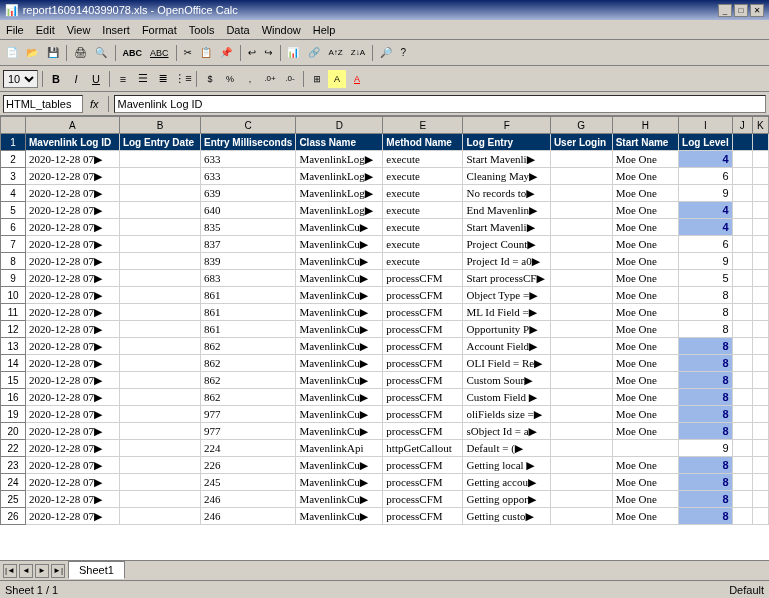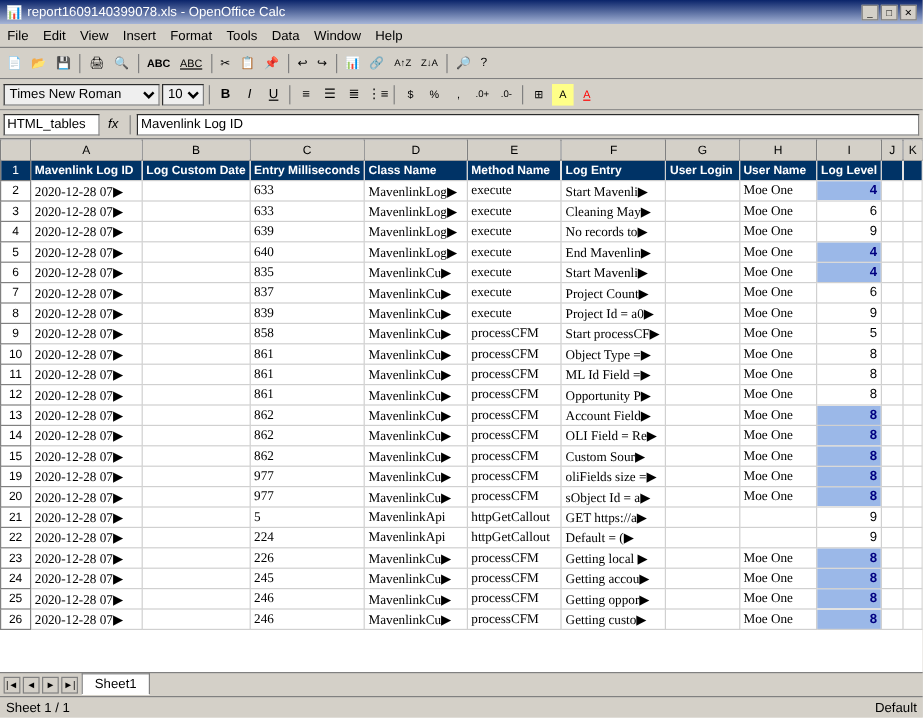--- a/index.html
+++ b/index.html
@@ -269,23 +269,20 @@
   <button class="tb-btn">📊</button>
   <button class="tb-btn">🔗</button>
   <button class="tb-btn" style="font-size:8px;">A↑Z</button>
   <button class="tb-btn" style="font-size:8px;">Z↓A</button>
   <div class="tb-sep"></div>
   <button class="tb-btn">🔎</button>
   <button class="tb-btn">?</button>
 </div>
 
 <div class="font-toolbar">
-  <select class="font-select">
-    <option>Times New Roman</option>
-  </select>
   <select class="size-select">
     <option>10</option>
   </select>
   <div class="tb-sep"></div>
   <button class="format-btn bold">B</button>
   <button class="format-btn italic">I</button>
   <button class="format-btn underline">U</button>
   <div class="tb-sep"></div>
   <button class="format-btn">≡</button>
   <button class="format-btn">☰</button>
@@ -326,27 +323,27 @@
           <th class="col-hdr" style="width:75px;">H</th>
           <th class="col-hdr" style="width:38px;">I</th>
           <th class="col-hdr" style="width:30px;">J</th>
           <th class="col-hdr" style="width:20px;">K</th>
         </tr>
       </thead>
       <tbody id="grid-body">
       <tr class="row-1 header-row">
             <td class="row-hdr row-hdr-1">1</td>
             <td style="font-family: Arial, sans-serif; font-size: 10px; font-weight: bold;">Mavenlink Log ID</td>
-            <td style="font-family: Arial, sans-serif; font-size: 10px; font-weight: bold;">Log Custom Date</td>
+            <td style="font-family: Arial, sans-serif; font-size: 10px; font-weight: bold;">Log Entry Date</td>
             <td style="font-family: Arial, sans-serif; font-size: 10px; font-weight: bold;">Entry Milliseconds</td>
             <td style="font-family: Arial, sans-serif; font-size: 10px; font-weight: bold;">Class Name</td>
             <td style="font-family: Arial, sans-serif; font-size: 10px; font-weight: bold;">Method Name</td>
             <td style="font-family: Arial, sans-serif; font-size: 10px; font-weight: bold;">Log Entry</td>
             <td style="font-family: Arial, sans-serif; font-size: 10px; font-weight: bold;">User Login</td>
-            <td style="font-family: Arial, sans-serif; font-size: 10px; font-weight: bold;">User Name</td>
+            <td style="font-family: Arial, sans-serif; font-size: 10px; font-weight: bold;">Start Name</td>
             <td style="font-family: Arial, sans-serif; font-size: 10px; font-weight: bold;">Log Level</td>
             <td style="font-family: Arial, sans-serif; font-size: 10px; font-weight: bold;"></td>
             <td style="font-family: Arial, sans-serif; font-size: 10px; font-weight: bold;"></td>
           </tr>
           <tr>
             <td class="row-hdr">2</td>
             <td style="overflow: hidden; max-width: 120px; white-space: nowrap;">2020-12-28 07▶</td>
             <td style="overflow: hidden; max-width: 120px; white-space: nowrap;"></td>
             <td style="overflow: hidden; max-width: 120px; white-space: nowrap;">633</td>
             <td style="overflow: hidden; max-width: 120px; white-space: nowrap;">MavenlinkLog▶</td>
@@ -439,21 +436,21 @@
             <td style="overflow: hidden; max-width: 120px; white-space: nowrap;"></td>
             <td style="overflow: hidden; max-width: 120px; white-space: nowrap;">Moe One</td>
             <td style="text-align: right; font-family: Arial, sans-serif; overflow: hidden; max-width: 120px; white-space: nowrap;">9</td>
             <td style="overflow: hidden; max-width: 120px; white-space: nowrap;"></td>
             <td style="overflow: hidden; max-width: 120px; white-space: nowrap;"></td>
           </tr>
           <tr>
             <td class="row-hdr">9</td>
             <td style="overflow: hidden; max-width: 120px; white-space: nowrap;">2020-12-28 07▶</td>
             <td style="overflow: hidden; max-width: 120px; white-space: nowrap;"></td>
-            <td style="overflow: hidden; max-width: 120px; white-space: nowrap;">858</td>
+            <td style="overflow: hidden; max-width: 120px; white-space: nowrap;">683</td>
             <td style="overflow: hidden; max-width: 120px; white-space: nowrap;">MavenlinkCu▶</td>
             <td style="overflow: hidden; max-width: 120px; white-space: nowrap;">processCFM</td>
             <td style="overflow: hidden; max-width: 120px; white-space: nowrap;">Start processCF▶</td>
             <td style="overflow: hidden; max-width: 120px; white-space: nowrap;"></td>
             <td style="overflow: hidden; max-width: 120px; white-space: nowrap;">Moe One</td>
             <td style="text-align: right; font-family: Arial, sans-serif; overflow: hidden; max-width: 120px; white-space: nowrap;">5</td>
             <td style="overflow: hidden; max-width: 120px; white-space: nowrap;"></td>
             <td style="overflow: hidden; max-width: 120px; white-space: nowrap;"></td>
           </tr>
           <tr>
@@ -534,20 +531,34 @@
             <td style="overflow: hidden; max-width: 120px; white-space: nowrap;">MavenlinkCu▶</td>
             <td style="overflow: hidden; max-width: 120px; white-space: nowrap;">processCFM</td>
             <td style="overflow: hidden; max-width: 120px; white-space: nowrap;">Custom Sour▶</td>
             <td style="overflow: hidden; max-width: 120px; white-space: nowrap;"></td>
             <td style="overflow: hidden; max-width: 120px; white-space: nowrap;">Moe One</td>
             <td class="blue-cell" style="text-align: right; font-family: Arial, sans-serif; overflow: hidden; max-width: 120px; white-space: nowrap;">8</td>
             <td style="overflow: hidden; max-width: 120px; white-space: nowrap;"></td>
             <td style="overflow: hidden; max-width: 120px; white-space: nowrap;"></td>
           </tr>
           <tr>
+            <td class="row-hdr">16</td>
+            <td style="overflow: hidden; max-width: 120px; white-space: nowrap;">2020-12-28 07▶</td>
+            <td style="overflow: hidden; max-width: 120px; white-space: nowrap;"></td>
+            <td style="overflow: hidden; max-width: 120px; white-space: nowrap;">862</td>
+            <td style="overflow: hidden; max-width: 120px; white-space: nowrap;">MavenlinkCu▶</td>
+            <td style="overflow: hidden; max-width: 120px; white-space: nowrap;">processCFM</td>
+            <td style="overflow: hidden; max-width: 120px; white-space: nowrap;">Custom Field ▶</td>
+            <td style="overflow: hidden; max-width: 120px; white-space: nowrap;"></td>
+            <td style="overflow: hidden; max-width: 120px; white-space: nowrap;">Moe One</td>
+            <td class="blue-cell" style="text-align: right; font-family: Arial, sans-serif; overflow: hidden; max-width: 120px; white-space: nowrap;">8</td>
+            <td style="overflow: hidden; max-width: 120px; white-space: nowrap;"></td>
+            <td style="overflow: hidden; max-width: 120px; white-space: nowrap;"></td>
+          </tr>
+          <tr>
             <td class="row-hdr">19</td>
             <td style="overflow: hidden; max-width: 120px; white-space: nowrap;">2020-12-28 07▶</td>
             <td style="overflow: hidden; max-width: 120px; white-space: nowrap;"></td>
             <td style="overflow: hidden; max-width: 120px; white-space: nowrap;">977</td>
             <td style="overflow: hidden; max-width: 120px; white-space: nowrap;">MavenlinkCu▶</td>
             <td style="overflow: hidden; max-width: 120px; white-space: nowrap;">processCFM</td>
             <td style="overflow: hidden; max-width: 120px; white-space: nowrap;">oliFields size =▶</td>
             <td style="overflow: hidden; max-width: 120px; white-space: nowrap;"></td>
             <td style="overflow: hidden; max-width: 120px; white-space: nowrap;">Moe One</td>
             <td class="blue-cell" style="text-align: right; font-family: Arial, sans-serif; overflow: hidden; max-width: 120px; white-space: nowrap;">8</td>
@@ -558,34 +569,20 @@
             <td class="row-hdr">20</td>
             <td style="overflow: hidden; max-width: 120px; white-space: nowrap;">2020-12-28 07▶</td>
             <td style="overflow: hidden; max-width: 120px; white-space: nowrap;"></td>
             <td style="overflow: hidden; max-width: 120px; white-space: nowrap;">977</td>
             <td style="overflow: hidden; max-width: 120px; white-space: nowrap;">MavenlinkCu▶</td>
             <td style="overflow: hidden; max-width: 120px; white-space: nowrap;">processCFM</td>
             <td style="overflow: hidden; max-width: 120px; white-space: nowrap;">sObject Id = a▶</td>
             <td style="overflow: hidden; max-width: 120px; white-space: nowrap;"></td>
             <td style="overflow: hidden; max-width: 120px; white-space: nowrap;">Moe One</td>
             <td class="blue-cell" style="text-align: right; font-family: Arial, sans-serif; overflow: hidden; max-width: 120px; white-space: nowrap;">8</td>
-            <td style="overflow: hidden; max-width: 120px; white-space: nowrap;"></td>
-            <td style="overflow: hidden; max-width: 120px; white-space: nowrap;"></td>
-          </tr>
-          <tr>
-            <td class="row-hdr">21</td>
-            <td style="overflow: hidden; max-width: 120px; white-space: nowrap;">2020-12-28 07▶</td>
-            <td style="overflow: hidden; max-width: 120px; white-space: nowrap;"></td>
-            <td style="overflow: hidden; max-width: 120px; white-space: nowrap;">5</td>
-            <td style="overflow: hidden; max-width: 120px; white-space: nowrap;">MavenlinkApi</td>
-            <td style="overflow: hidden; max-width: 120px; white-space: nowrap;">httpGetCallout</td>
-            <td style="overflow: hidden; max-width: 120px; white-space: nowrap;">GET https://a▶</td>
-            <td style="overflow: hidden; max-width: 120px; white-space: nowrap;"></td>
-            <td style="overflow: hidden; max-width: 120px; white-space: nowrap;"></td>
-            <td style="text-align: right; font-family: Arial, sans-serif; overflow: hidden; max-width: 120px; white-space: nowrap;">9</td>
             <td style="overflow: hidden; max-width: 120px; white-space: nowrap;"></td>
             <td style="overflow: hidden; max-width: 120px; white-space: nowrap;"></td>
           </tr>
           <tr>
             <td class="row-hdr">22</td>
             <td style="overflow: hidden; max-width: 120px; white-space: nowrap;">2020-12-28 07▶</td>
             <td style="overflow: hidden; max-width: 120px; white-space: nowrap;"></td>
             <td style="overflow: hidden; max-width: 120px; white-space: nowrap;">224</td>
             <td style="overflow: hidden; max-width: 120px; white-space: nowrap;">MavenlinkApi</td>
             <td style="overflow: hidden; max-width: 120px; white-space: nowrap;">httpGetCallout</td>

